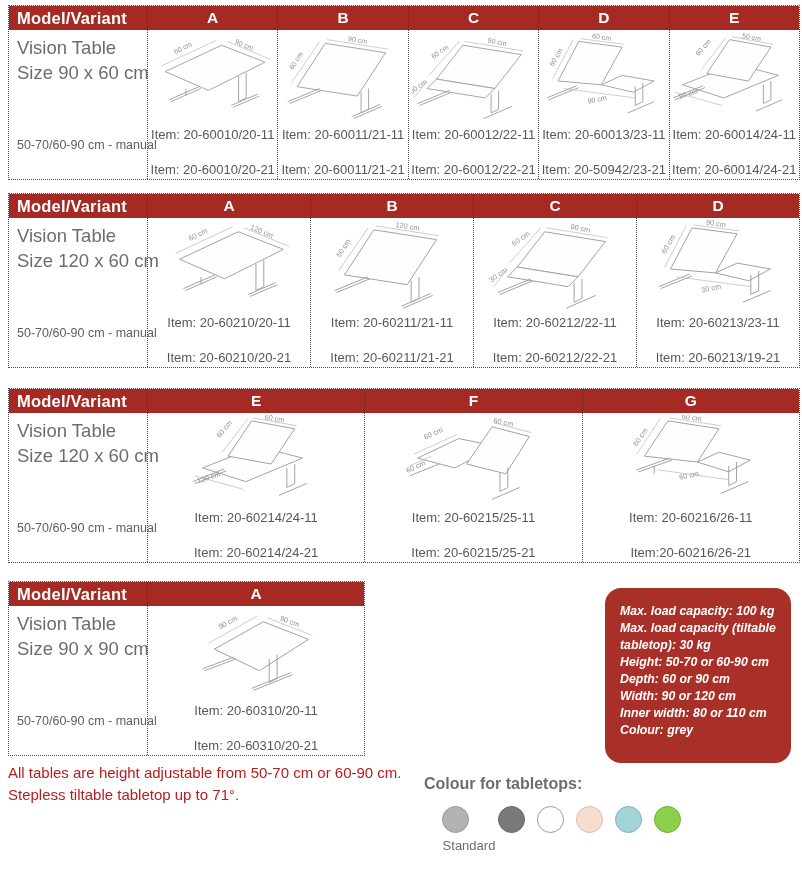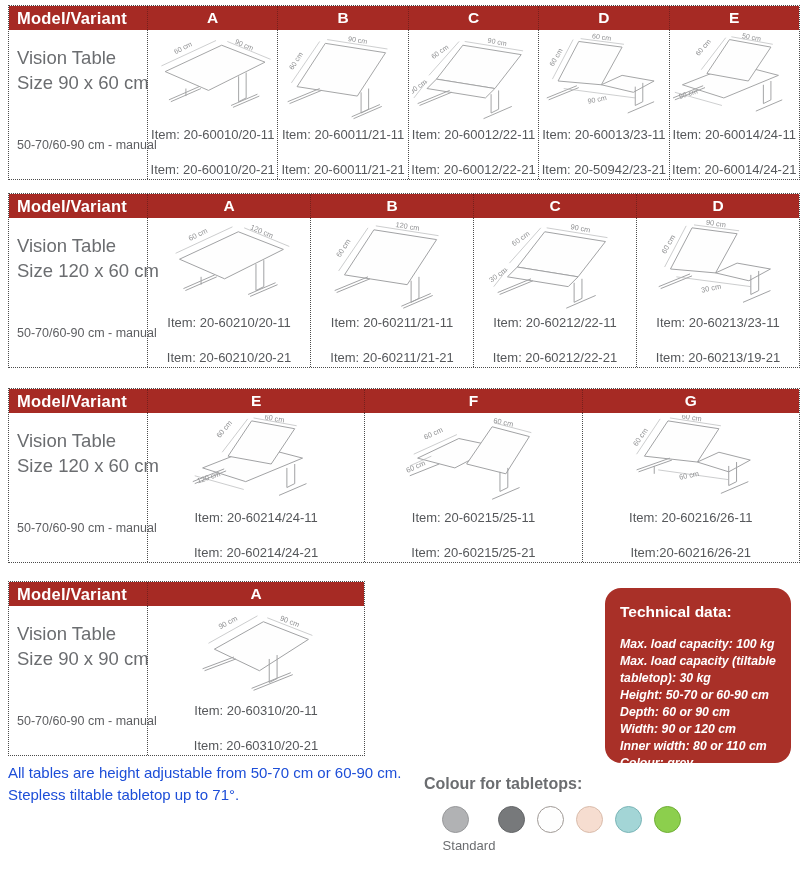--- a/index.html
+++ b/index.html
@@ -2,31 +2,31 @@
 <html><head>
 <meta charset="utf-8">
 <style>
   html,body{margin:0;padding:0;background:#ffffff;}
   body{width:802px;height:872px;position:relative;font-family:"Liberation Sans",sans-serif;overflow:hidden;}
   .section{position:absolute;left:8px;border:1px dotted #4b4b4b;background:#fff;box-sizing:content-box;}
   .hdr{display:flex;height:24px;align-items:center;}
   .hdr-model{width:138px;box-sizing:border-box;padding-left:8px;font-weight:bold;font-size:16.5px;color:#fff;letter-spacing:.2px;}
   .hdr-letter{text-align:center;font-weight:bold;font-size:15.5px;color:#fff;border-left:1px dotted rgba(60,20,20,.45);box-sizing:border-box;height:24px;line-height:24px;}
   .tbody{display:flex;height:149px;background:#fff;}
-  .model-cell{width:138px;box-sizing:border-box;padding:5px 8px 0 8px;position:relative;margin-top:10px;}
+  .model-cell{width:138px;box-sizing:border-box;padding:5px 8px 0 8px;position:relative;}
   .model-name,.model-size{font-size:18.5px;color:#6b6d70;line-height:25px;white-space:nowrap;}
   .model-note{position:absolute;bottom:27px;left:8px;font-size:12.5px;color:#5d5e61;white-space:nowrap;}
   .variant-cell{box-sizing:border-box;border-left:1px dotted #4b4b4b;position:relative;display:flex;flex-direction:column;align-items:center;}
   .sketch{margin-top:2px;}
   .items{position:absolute;bottom:3px;left:0;right:0;display:flex;flex-direction:column;align-items:center;gap:22px;}
   .item{font-size:13px;color:#55575a;line-height:13px;white-space:nowrap;}
   .tech{position:absolute;left:605px;top:588px;width:186px;height:175px;box-sizing:border-box;border-radius:16px;color:#fff;padding:15px 13px 0 15px;}
   .tech-title{font-weight:bold;font-size:15.5px;margin-bottom:15px;}
   .tech-line{font-size:12.3px;font-weight:bold;line-height:17px;font-style:italic;}
-  .footer{position:absolute;left:8px;top:762px;font-size:15px;color:#1d4ed8;line-height:22px;}
+  .footer{position:absolute;left:8px;top:762px;font-size:15px;color:#b91c1c;line-height:22px;}
   .colour-label{position:absolute;left:424px;top:775px;font-size:16px;color:#6b6d70;font-weight:bold;}
   .swatches{position:absolute;left:442px;top:806px;display:flex;align-items:center;}
   .swatch{width:27px;height:27px;border-radius:50%;box-sizing:border-box;border:1px solid #999;}
   .standard-label{position:absolute;left:436px;top:838px;width:66px;text-align:center;font-size:13px;color:#6b6d70;}
   .frag{position:absolute;left:303px;top:864px;font-size:11px;color:#8a8b8d;height:8px;overflow:hidden;line-height:11px;margin-top:28px;}
 </style>
 </head>
 <body>
 
 <div id="sections-root">
@@ -365,21 +365,20 @@
           <div class="items">
             <div class="item">Item: 20-60310/20-11</div>
             <div class="item">Item: 20-60310/20-21</div>
           </div>
         </div>
       </div>
     </div>
   </div>
 
 <div class="tech" style="background: rgb(169, 48, 40);">
-  <div class="tech-title">Technical data:</div>
   <div id="tech-lines">
       <div class="tech-line">Max. load capacity:  100 kg</div>
       <div class="tech-line">Max. load capacity (tiltable tabletop): 30 kg</div>
       <div class="tech-line">Height: 50-70 or 60-90 cm</div>
       <div class="tech-line">Depth: 60 or 90 cm</div>
       <div class="tech-line">Width: 90 or 120 cm</div>
       <div class="tech-line">Inner width: 80 or 110 cm</div>
       <div class="tech-line">Colour: grey</div>
     </div>
 </div>

